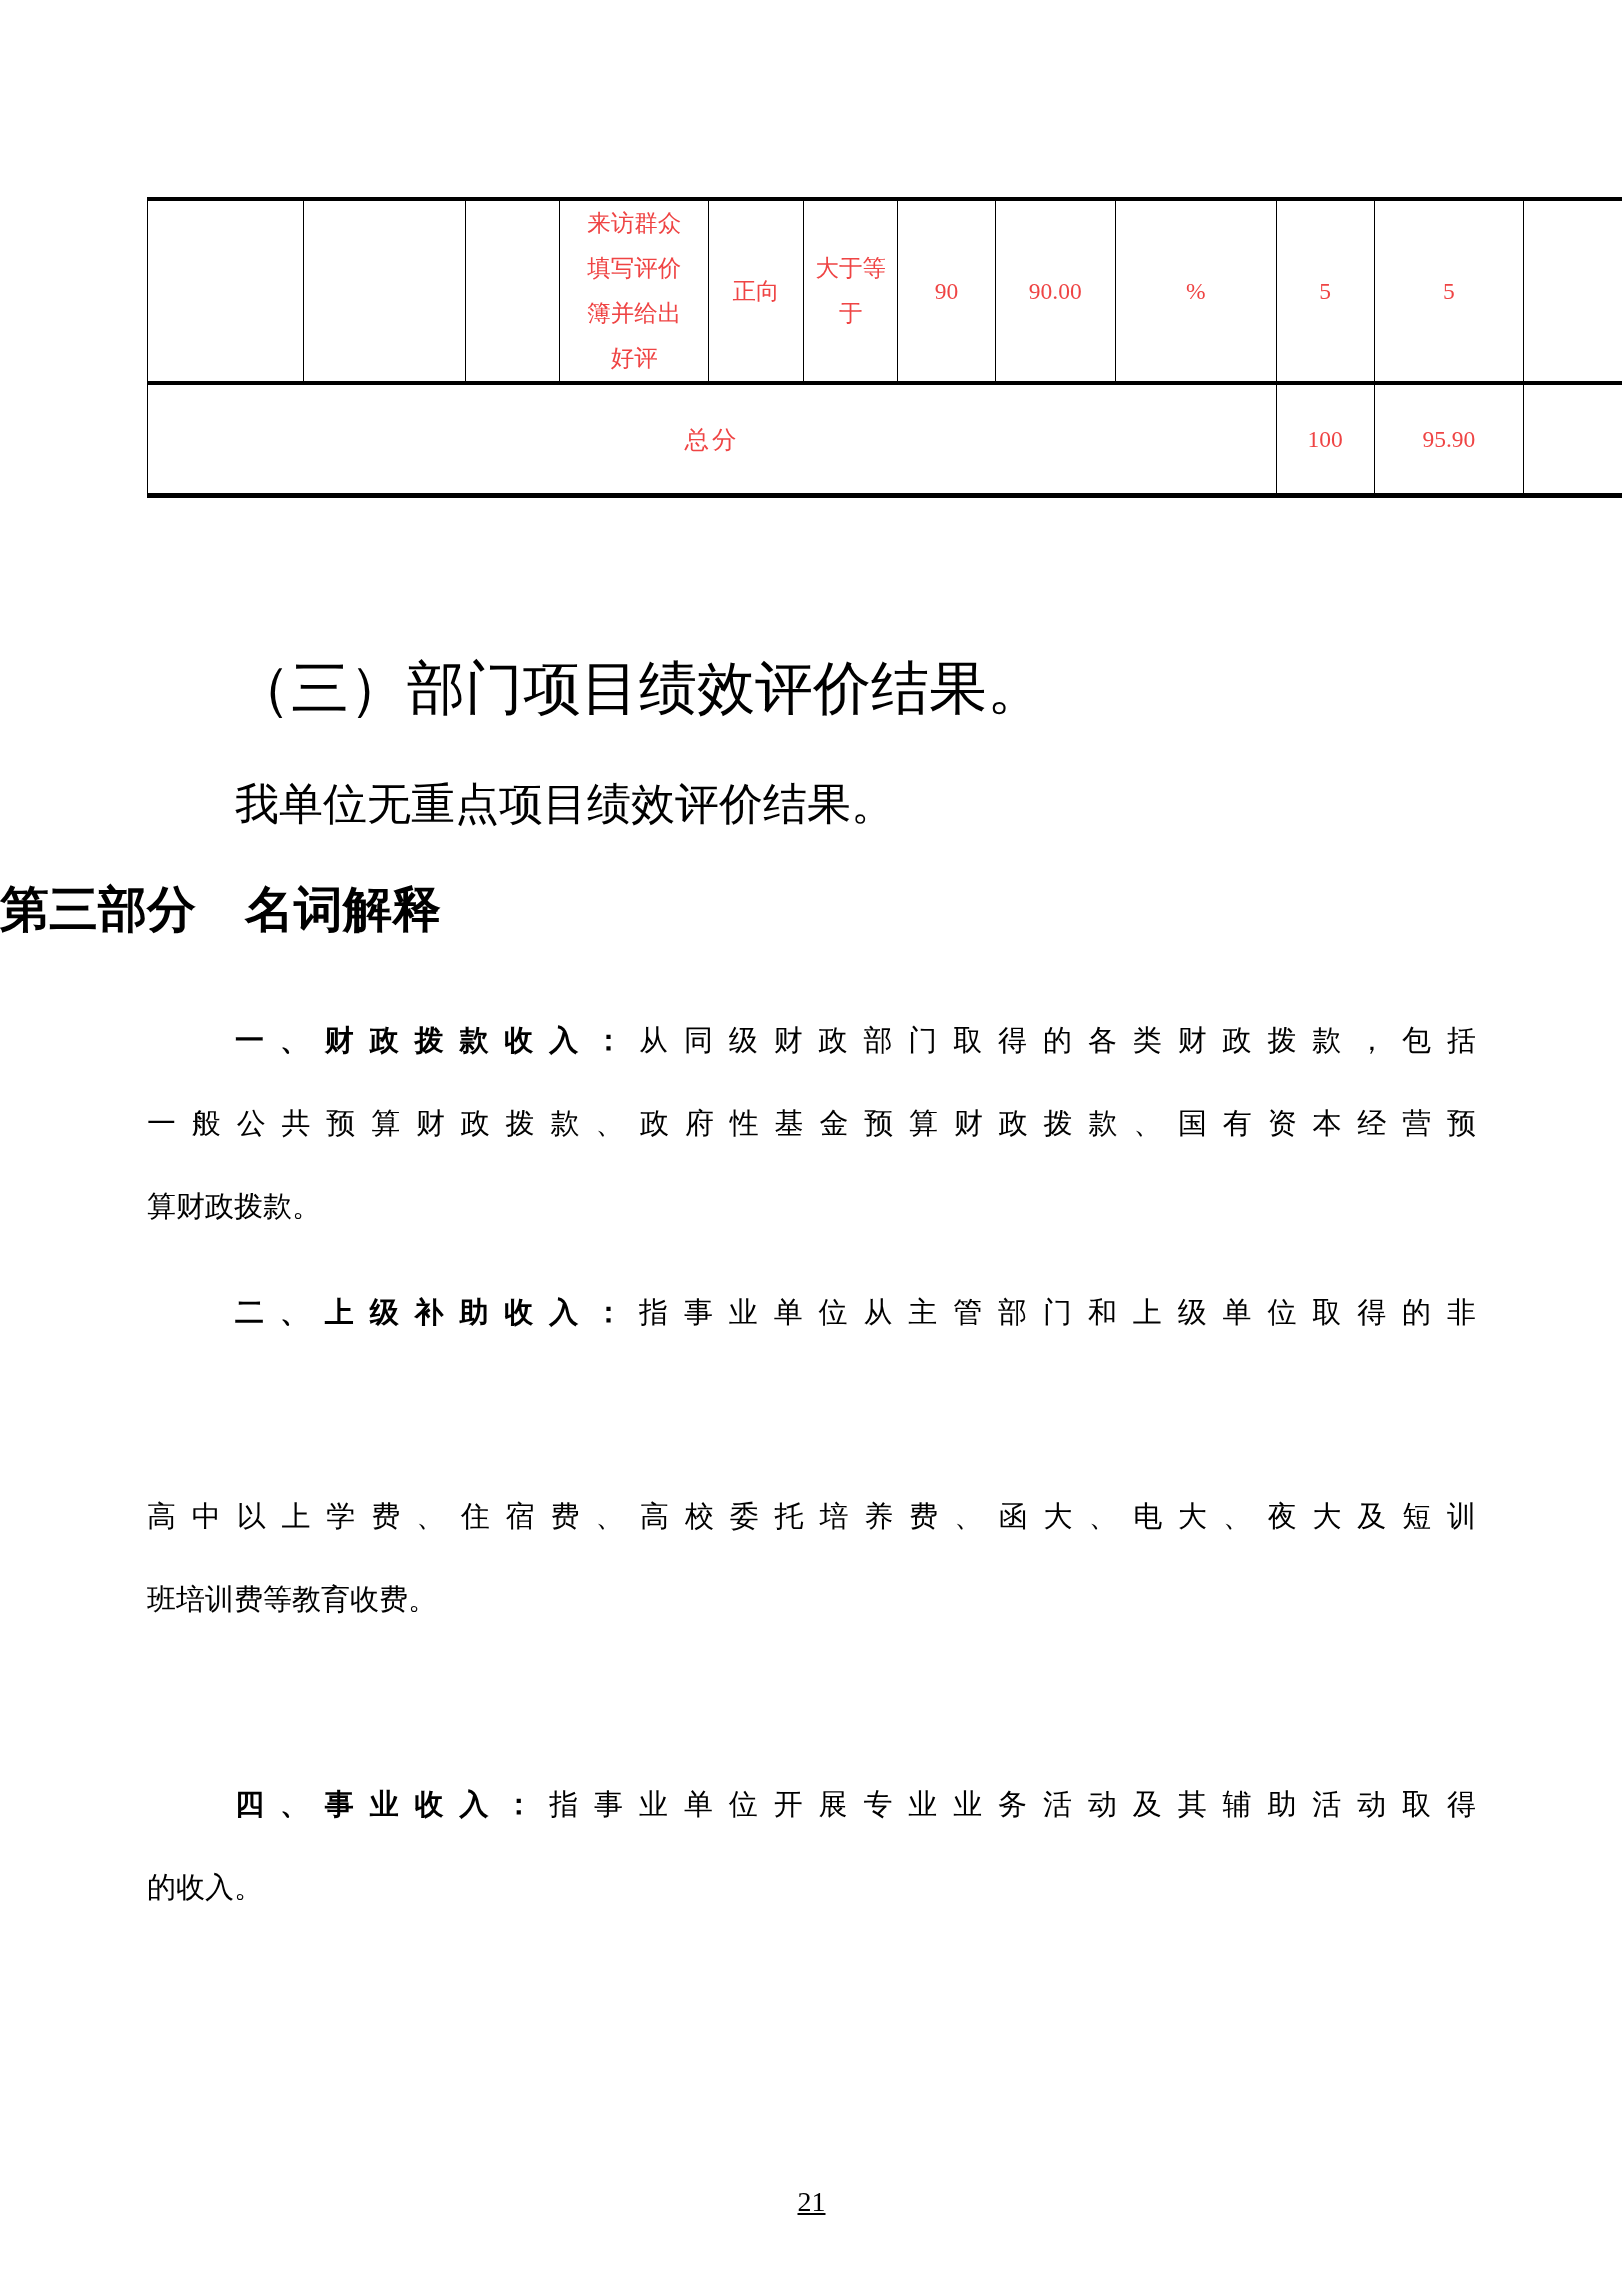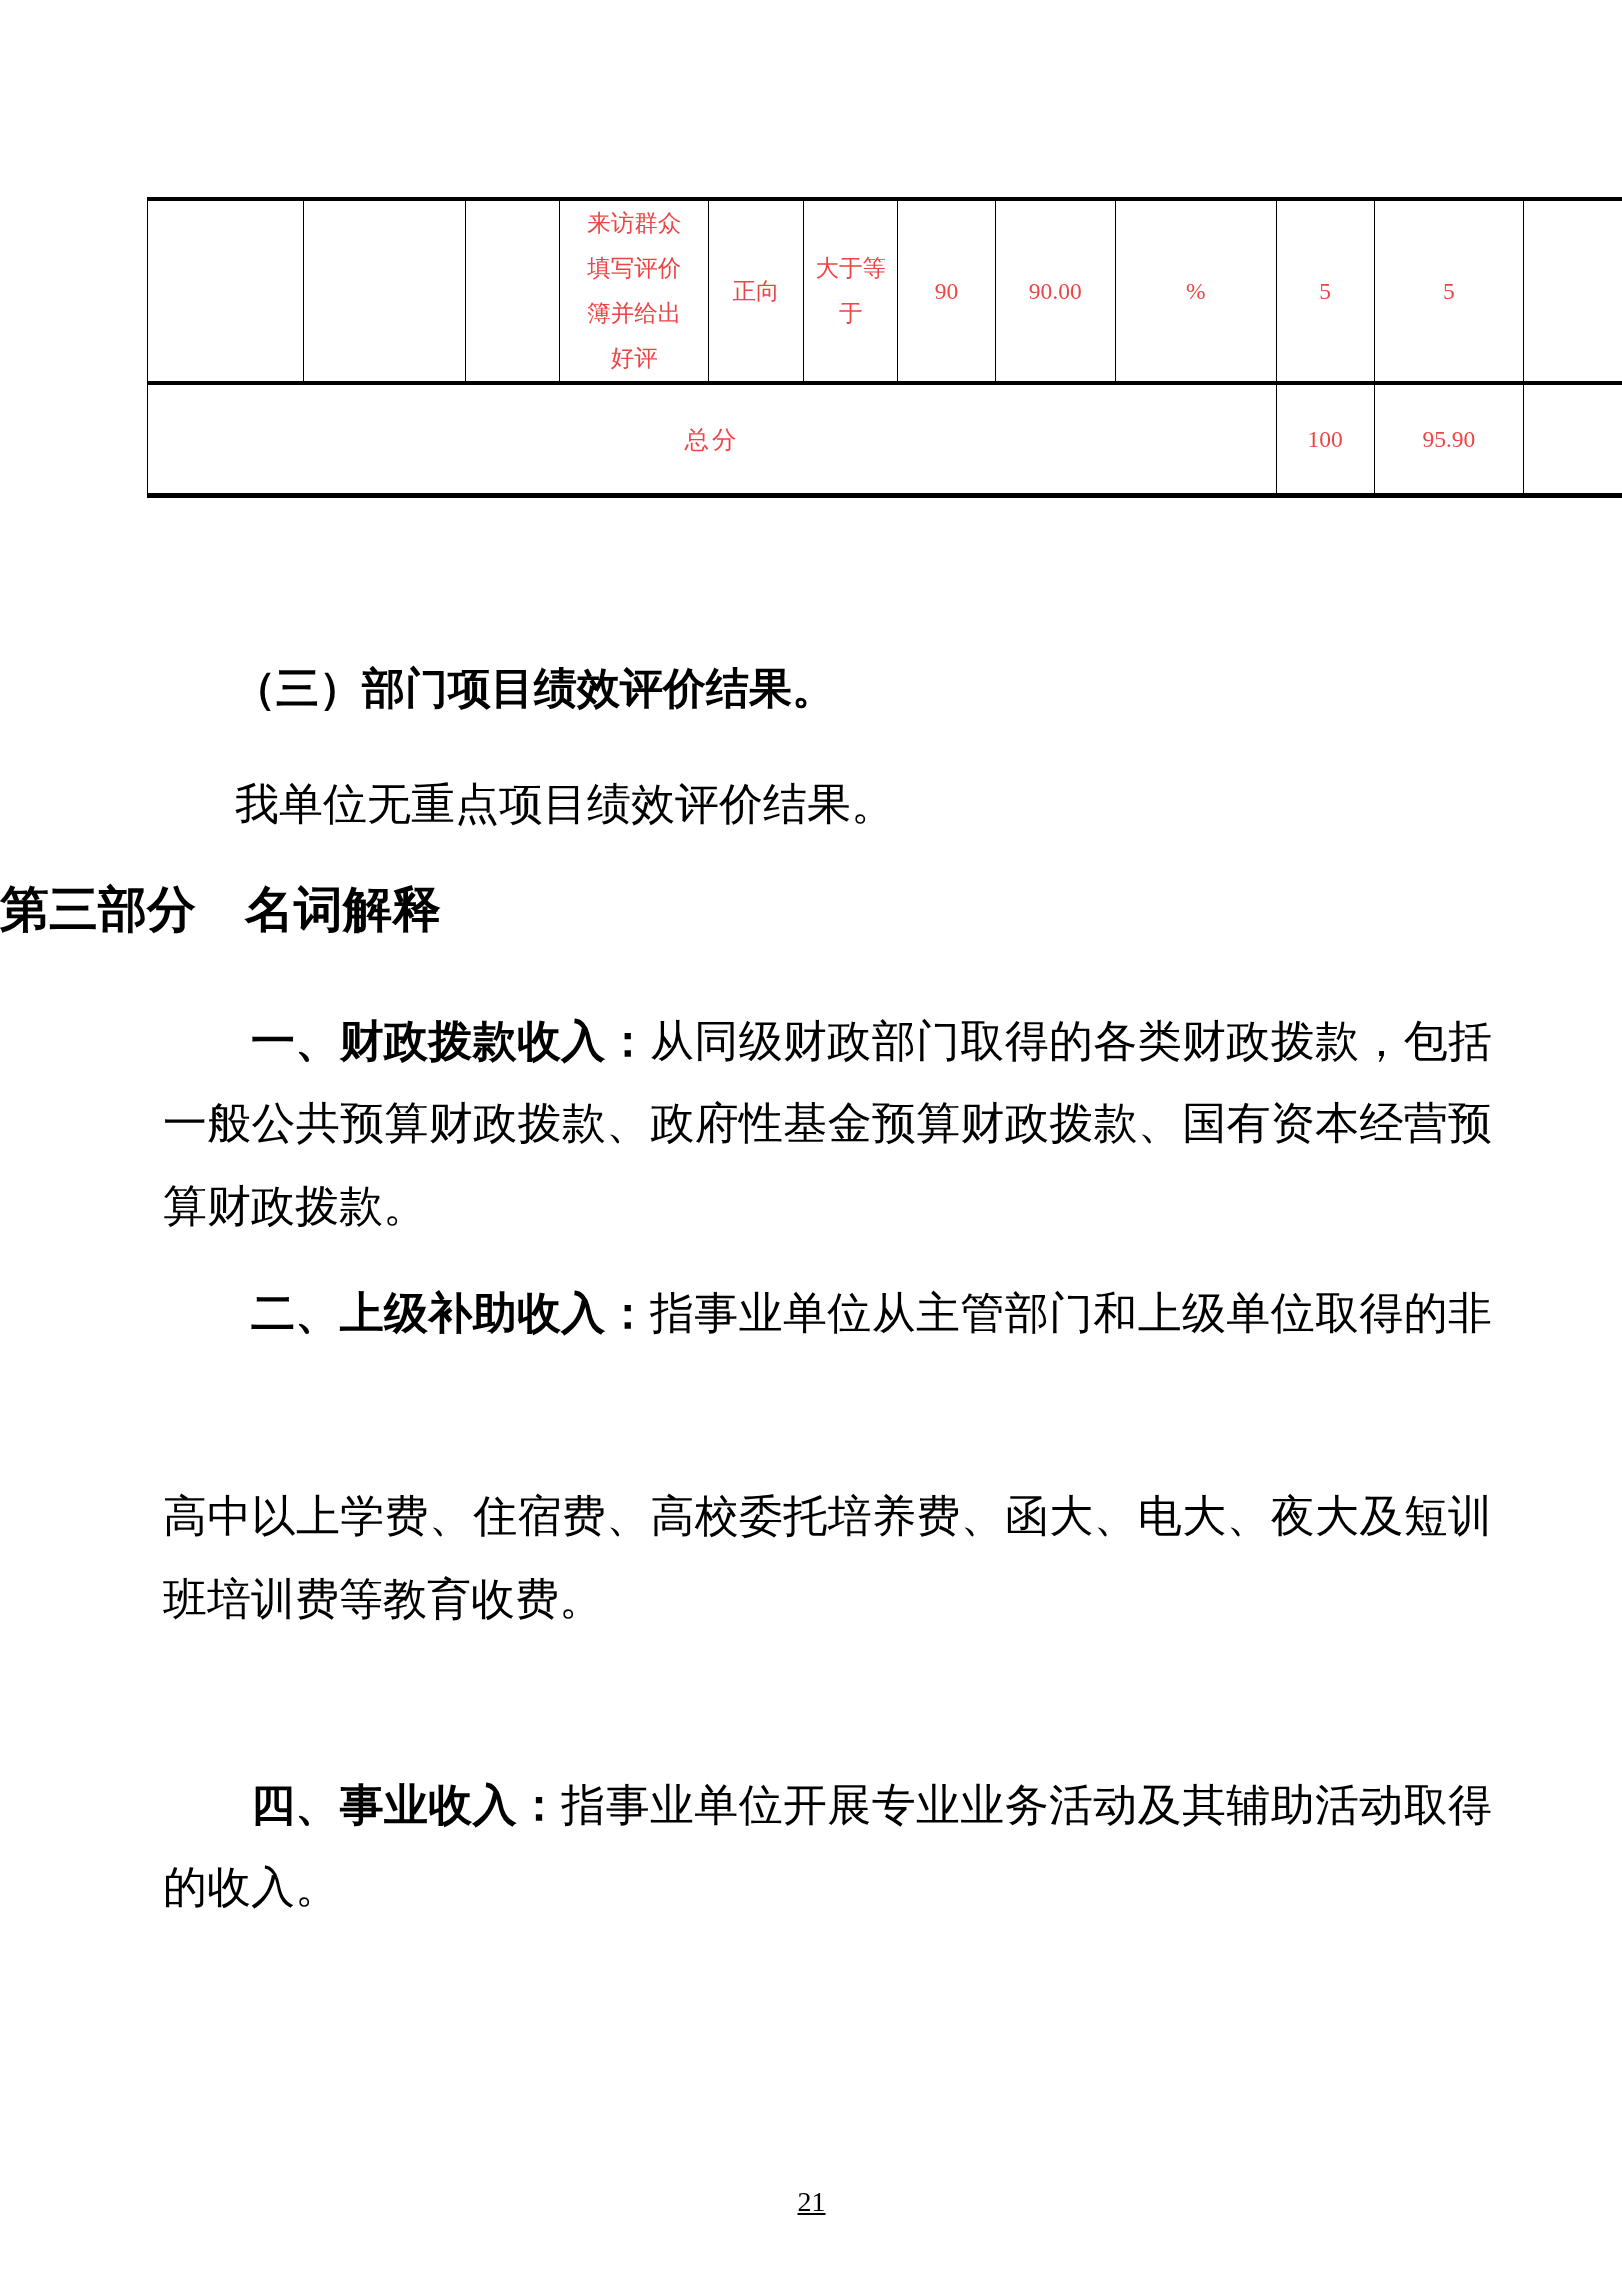--- a/index.html
+++ b/index.html
@@ -45,41 +45,41 @@
     border-bottom:5.1px solid #000;
     height:108px;
   }
   #perf-table .multiline div{line-height:45px;}
   #perf-table .total-label{font-size:24.5px;letter-spacing:3.1px;}
 
   
   .abs{position:absolute;}
   #sec3-heading{
     left:233px; top:663px;
-    font-size:43px; line-height:51px;
-    font-weight:bold;
+    font-size:58px; line-height:51px;
+    font-weight:normal;
     font-family:"Liberation Serif", serif;
   }
   #sec3-body{
     left:235px; top:779px;
     font-size:44px; line-height:51px;
   }
   #part3-title{
     left:0; top:877px; width:1623px;
     text-align:left;
     font-size:49px; line-height:66px;
     font-weight:bold;
     font-family:"Liberation Serif", serif;
   }
 
   .para{
     position:absolute;
-    left:163px;
+    left:147px;
     width:1329px;
-    font-size:44px;
+    font-size:29px;
   }
   .ln{
     height:83px;
     line-height:83px;
     white-space:normal;
   }
   .ln.just{
     text-align:justify;
     text-align-last:justify;
     text-justify:inter-character;

